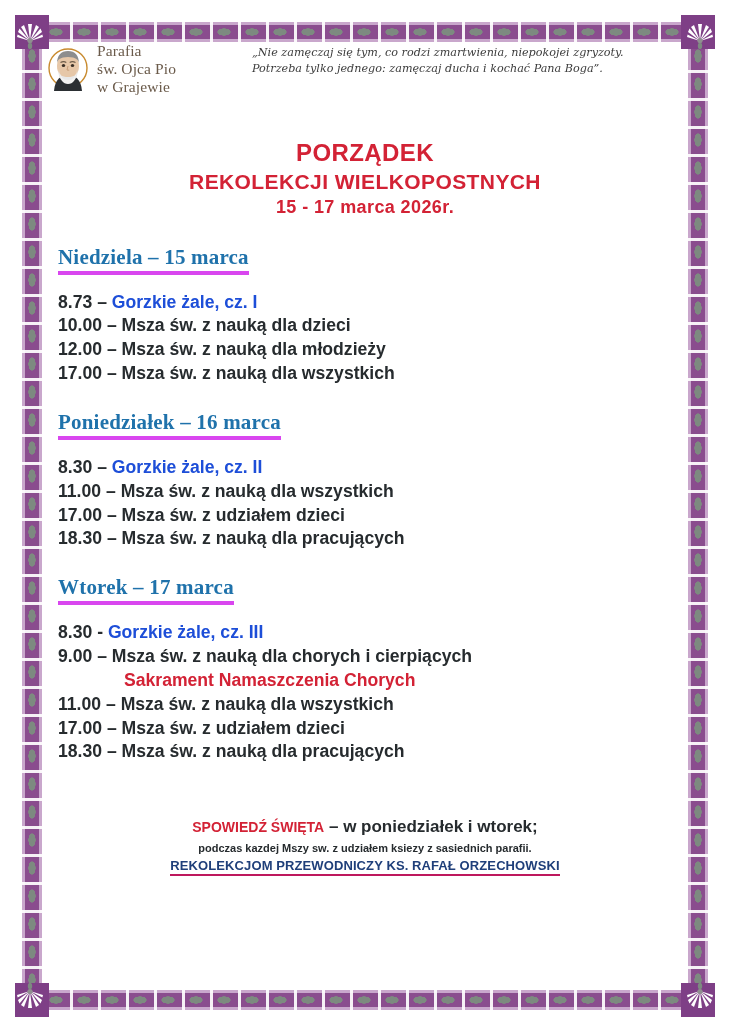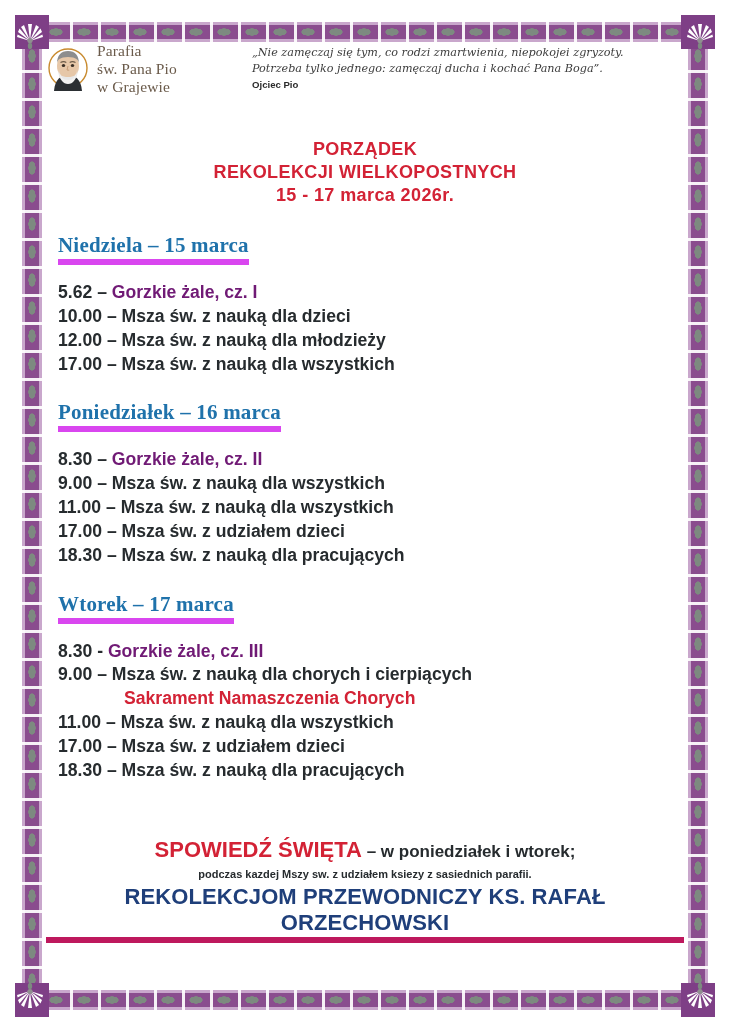--- a/index.html
+++ b/index.html
@@ -102,71 +102,71 @@
   
   .title{
     margin-top:26px;
     text-align:center;
     color:#d32235;
     font-family:"Liberation Sans", sans-serif;
     font-weight:bold;
     line-height:1.28;
     letter-spacing:.4px;
   }
-  .title .l1{display:block;font-size:18px;}
-  .title .l2{display:block;font-size:18px;}
+  .title .l1{display:block;font-size:24px;}
+  .title .l2{display:block;font-size:21px;}
   .title .l3{display:block;font-size:18px;}
 
   
   .days{margin-top:26px;padding-left:12px;}
   .day{margin-bottom:6px;}
   .day-heading{
     display:inline-block;
     color:#1f72ab;
     font-family:"Liberation Serif", serif;
     font-weight:bold;
     font-size:21px;
     letter-spacing:.2px;
-    border-bottom:6px solid #d946ef;
+    border-bottom:4px solid #d946ef;
     padding-bottom:1px;
     margin-bottom:16px;
   }
   .entries{margin:0;padding:0;list-style:none;}
   .entry{
     font-family:"Liberation Sans", sans-serif;
     font-weight:bold;
     font-size:17.6px;
     line-height:1.355;
     color:#262b2e;
     white-space:nowrap;
   }
-  .entry .accent{color:#701a75;}
+  .entry .accent{color:#1d4ed8;}
   .entry.special{
     color:#d32235;
     padding-left:66px;
   }
   .gap{height:18px;}
 
   
   .footer{
     margin-top:32px;
     text-align:center;
     font-family:"Liberation Sans", sans-serif;
     font-weight:bold;
     color:#262b2e;
   }
   .footer .f1{font-size:17px;line-height:1.5;}
-  .footer .f1 .hl{color:#d32235;font-size:22px;}
+  .footer .f1 .hl{color:#d32235;font-size:14px;}
   .footer .f2{font-size:11px;line-height:1.5;}
   .footer .f3{
     display:inline-block;
     margin-top:2px;
-    font-size:22px;
+    font-size:13px;
     color:#1f3f7a;
-    border-bottom:6px solid #be185d;
+    border-bottom:2px solid #be185d;
     padding-bottom:1px;
     letter-spacing:.1px;
   }
 </style>
 </head>
 <body>
 
 <div class="page">
 
   <div class="frame">
@@ -252,48 +252,46 @@
             <path d="M13 22 C14 33 17 37 22 37 C27 37 30 33 31 22 C30 30 27 33 22 33 C17 33 14 30 13 22 Z" fill="#f2f2f2"></path>
             <ellipse cx="17.5" cy="18.5" rx="1.7" ry="1.5" fill="#3a3027"></ellipse>
             <ellipse cx="26.5" cy="18.5" rx="1.7" ry="1.5" fill="#3a3027"></ellipse>
             <path d="M14.5 15.5 Q17.5 13.8 20.3 15.4" stroke="#6b5a48" stroke-width="1.1" fill="none"></path>
             <path d="M23.7 15.4 Q26.5 13.8 29.5 15.5" stroke="#6b5a48" stroke-width="1.1" fill="none"></path>
             <path d="M22 19 L21 23 L23.2 23.2" stroke="#c79d78" stroke-width="1" fill="none"></path>
           </svg>
         </span>
         <span class="parish-name">
           <span>Parafia</span><br>
-          <span>św. Pana Pio</span><br>
+          <span>św. Ojca Pio</span><br>
           <span>w Grajewie</span>
         </span>
       </div>
 
       <div class="quote">
         <span>„Nie zamęczaj się tym, co rodzi zmartwienia, niepokojei zgryzoty.</span><br>
         <span>Potrzeba tylko jednego: zamęczaj ducha i kochać Pana Boga”.</span>
-        <span class="author">Ojciec Pio</span>
       </div>
     </div>
 
     <div class="title">
       <span class="l1">PORZĄDEK</span>
       <span class="l2">REKOLEKCJI WIELKOPOSTNYCH</span>
       <span class="l3">15 - 17 marca 2026r.</span>
     </div>
 
     <div class="days" id="days-root">
         <div class="day"><div class="day-heading">Niedziela – 15 marca</div><ul class="entries">
-            <li class="entry"><span>5.62</span><span> – </span><span class="accent">Gorzkie żale, cz. I</span></li>
+            <li class="entry"><span>8.73</span><span> – </span><span class="accent">Gorzkie żale, cz. I</span></li>
             <li class="entry"><span>10.00</span><span> – </span><span>Msza św. z nauką dla dzieci</span></li>
             <li class="entry"><span>12.00</span><span> – </span><span>Msza św. z nauką dla młodzieży</span></li>
             <li class="entry"><span>17.00</span><span> – </span><span>Msza św. z nauką dla wszystkich</span></li>
           </ul><div class="gap"></div></div>
         <div class="day"><div class="day-heading">Poniedziałek – 16 marca</div><ul class="entries">
             <li class="entry"><span>8.30</span><span> – </span><span class="accent">Gorzkie żale, cz. II</span></li>
-            <li class="entry"><span>9.00</span><span> – </span><span>Msza św. z nauką dla wszystkich</span></li>
             <li class="entry"><span>11.00</span><span> – </span><span>Msza św. z nauką dla wszystkich</span></li>
             <li class="entry"><span>17.00</span><span> – </span><span>Msza św. z udziałem dzieci</span></li>
             <li class="entry"><span>18.30</span><span> – </span><span>Msza św. z nauką dla pracujących</span></li>
           </ul><div class="gap"></div></div>
         <div class="day"><div class="day-heading">Wtorek – 17 marca</div><ul class="entries">
             <li class="entry"><span>8.30</span><span> - </span><span class="accent">Gorzkie żale, cz. III</span></li>
             <li class="entry"><span>9.00</span><span> – </span><span>Msza św. z nauką dla chorych i cierpiących</span></li>
             <li class="entry special">Sakrament Namaszczenia Chorych</li>
             <li class="entry"><span>11.00</span><span> – </span><span>Msza św. z nauką dla wszystkich</span></li>
             <li class="entry"><span>17.00</span><span> – </span><span>Msza św. z udziałem dzieci</span></li>

